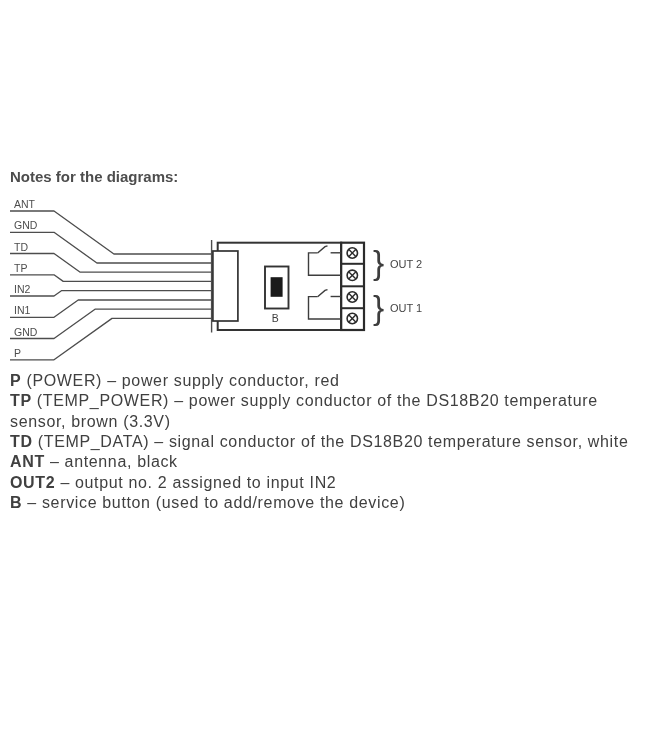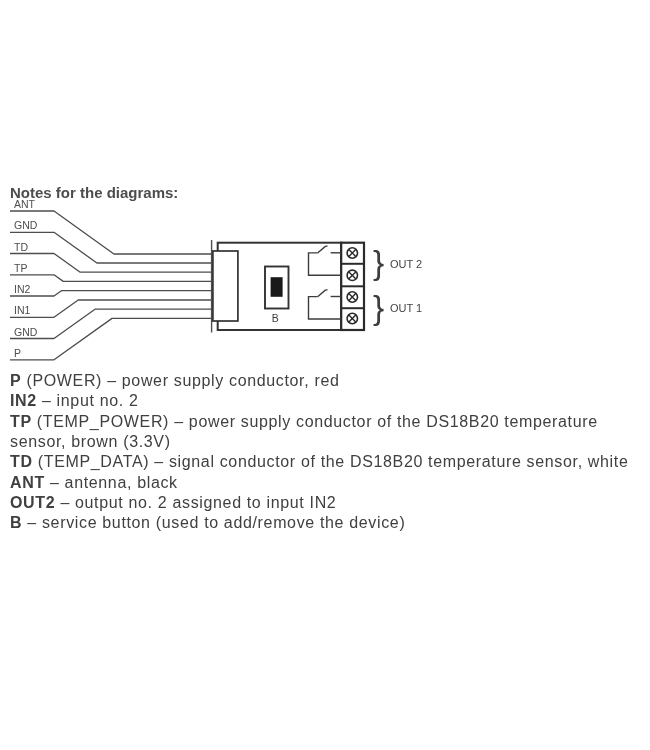--- a/index.html
+++ b/index.html
@@ -1,17 +1,17 @@
 <!DOCTYPE html>
 <html><head>
 <meta charset="utf-8">
 <style>
 html,body{margin:0;padding:0;background:#ffffff;}
 body{width:650px;height:750px;position:relative;font-family:"Liberation Sans",sans-serif;}
-#heading{position:absolute;left:10px;top:168px;font-size:15px;font-weight:bold;color:#4d4d4d;margin-top:16px;}
+#heading{position:absolute;left:10px;top:168px;font-size:15px;font-weight:bold;color:#4d4d4d;}
 #diagram{position:absolute;left:0;top:0;}
 #notes{position:absolute;left:10px;top:371px;font-size:16px;line-height:20.35px;color:#404040;letter-spacing:0.65px;}
 #notes b{font-weight:bold;}
 </style>
 </head>
 <body>
 <div id="heading">Notes for the diagrams:</div>
 <svg id="diagram" width="650" height="750" viewBox="0 0 650 750">
   <g stroke="#4d4d4d" stroke-width="1.3" fill="none" stroke-linejoin="round">
     <path d="M10,211 H54 L113.9,254 H211.6"></path>
@@ -70,21 +70,20 @@
     <text x="373" y="318.8" font-size="33.5">}</text>
   </g>
 
   <g font-family="Liberation Sans" font-size="11" fill="#444444">
     <text x="390" y="268.3">OUT 2</text>
     <text x="390" y="311.9">OUT 1</text>
   </g>
 </svg>
 <div id="notes">
 <div><b>P</b> (POWER) – power supply conductor, red</div>
-<div><b>IN2</b> – input no. 2</div>
 <div><b>TP</b> (TEMP_POWER) – power supply conductor of the DS18B20 temperature sensor, brown (3.3V)</div>
 <div><b>TD</b> (TEMP_DATA) – signal conductor of the DS18B20 temperature sensor, white</div>
 <div><b>ANT</b> – antenna, black</div>
 <div><b>OUT2</b> – output no. 2 assigned to input IN2</div>
 <div><b>B</b> – service button (used to add/remove the device)</div>
 </div>
 <svg id="btn" width="60" height="70" viewBox="0 0 60 70" style="position:absolute;left:255px;top:258px;">
   <rect x="10" y="8.5" width="23.5" height="42" fill="#ffffff" stroke="#333333" stroke-width="1.9"></rect>
   <rect x="15.6" y="19.2" width="12" height="19.6" fill="#1a1a1a" stroke="none"></rect>
   <text x="16.8" y="63.5" font-family="Liberation Sans" font-size="10.5" fill="#3d3d3d">B</text>

